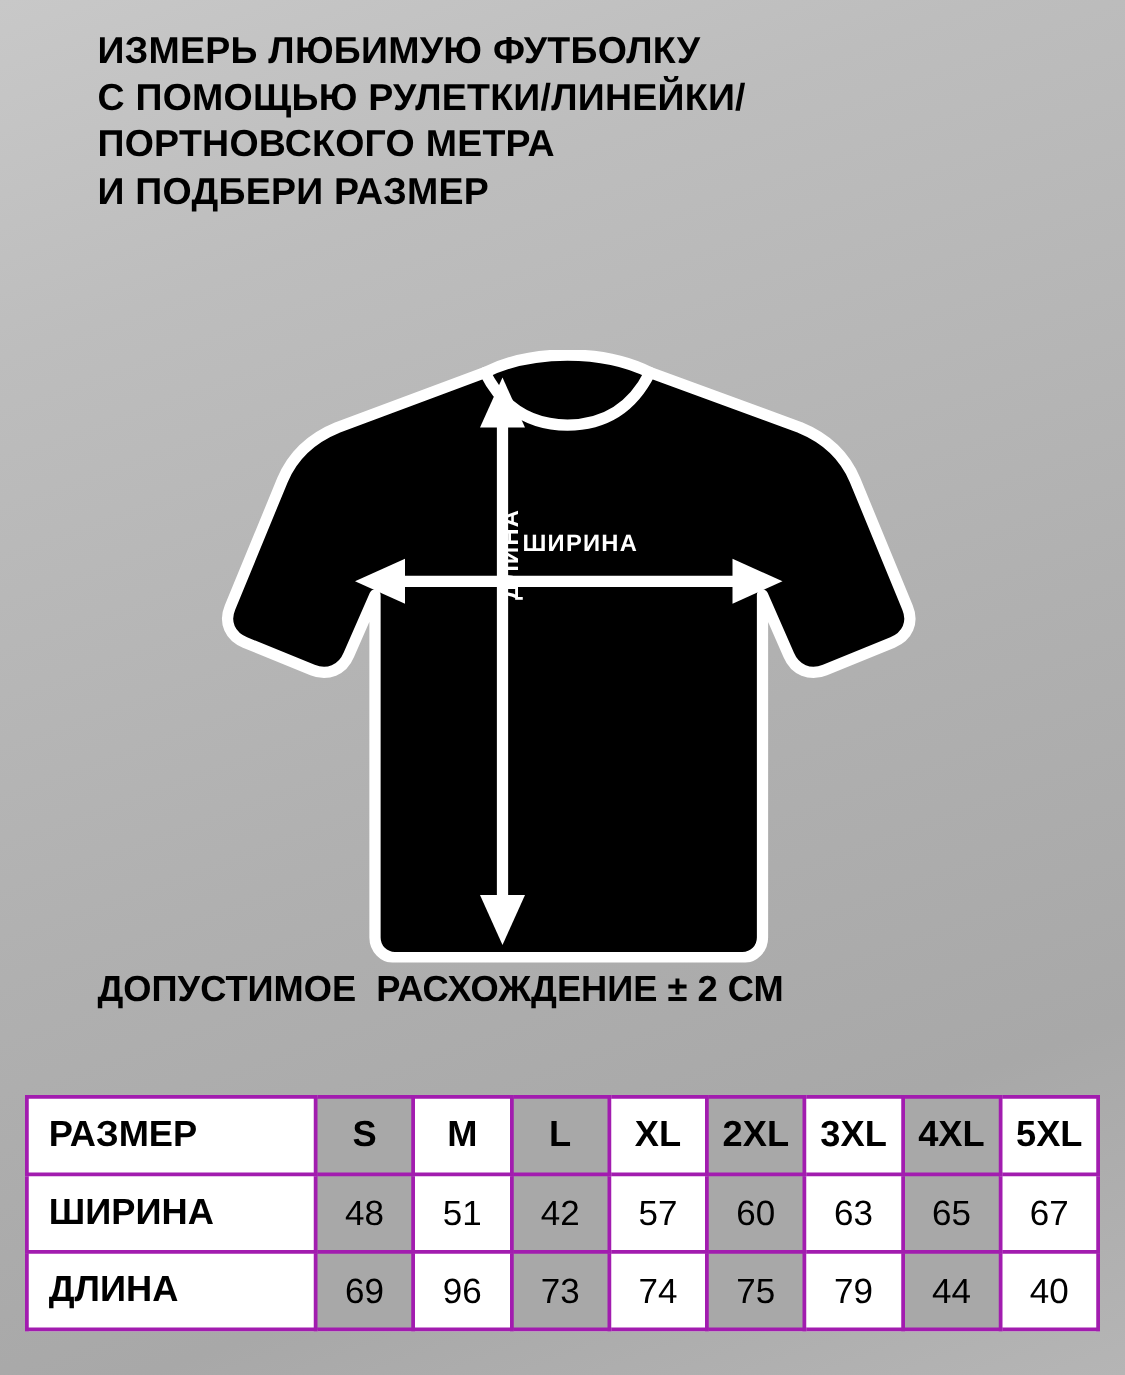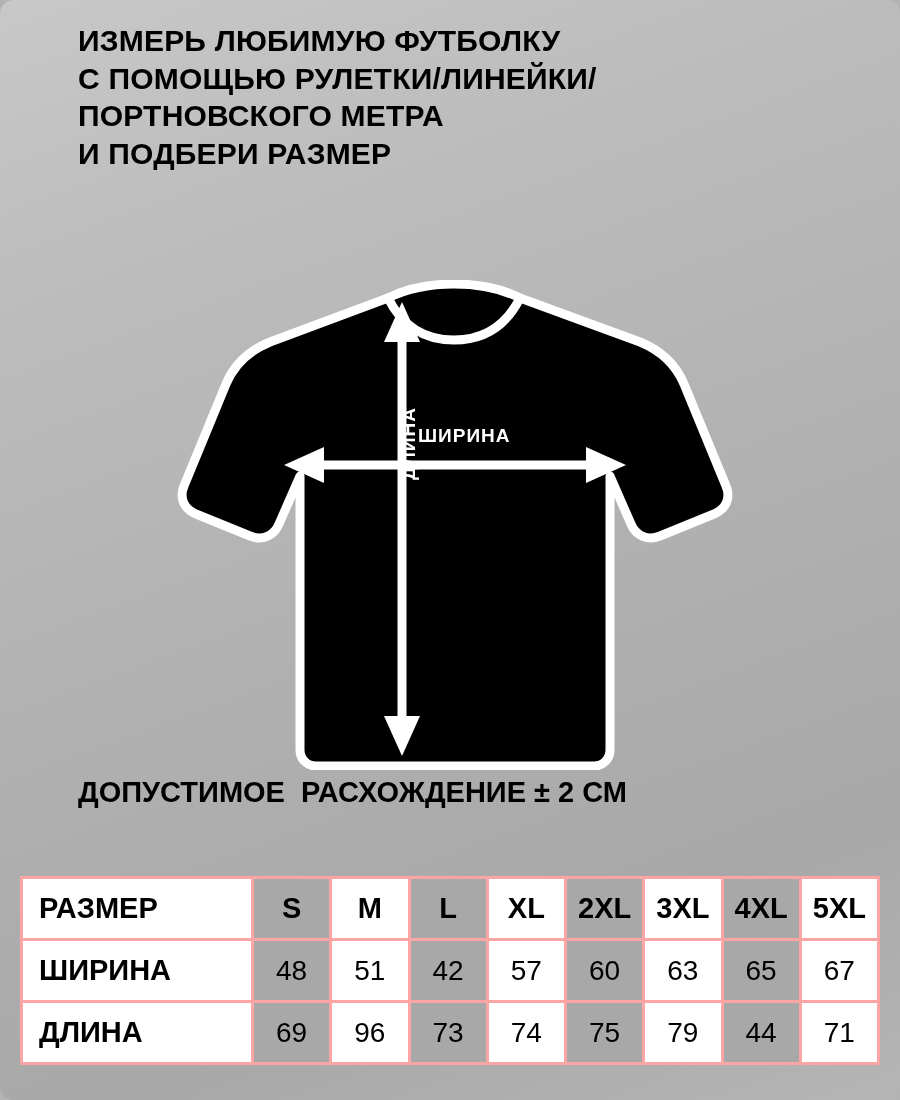--- a/index.html
+++ b/index.html
@@ -11,21 +11,20 @@
     height: 1100px;
     font-family: "Liberation Sans", sans-serif;
     background: #b3b3b3;
     overflow: hidden;
   }
   .page {
     position: relative;
     width: 900px;
     height: 1100px;
     background: linear-gradient(160deg, #c8c8c8 0%, #bdbdbd 20%, #b0b0b0 55%, #a8a8a8 80%, #b5b5b5 100%);
-    border-radius: 14px;
   }
 
   
   .heading {
     position: absolute;
     left: 78px;
     top: 22px;
     width: 780px;
     color: #000;
     font-weight: bold;
@@ -88,21 +87,21 @@
     top: 876px;
     width: 860px;
   }
   table.size-table {
     border-collapse: collapse;
     width: 860px;
     table-layout: fixed;
     background: #ffffff;
   }
   table.size-table td, table.size-table th {
-    border: 3px solid #fca5a5;
+    border: 3px solid #a21caf;
     height: 59px;
     text-align: center;
     vertical-align: middle;
     font-size: 28px;
     color: #000;
     font-weight: normal;
     padding: 0;
   }
   table.size-table .rowhead {
     width: 212px;
@@ -209,19 +208,19 @@
         </tr>
         <tr>
           <td class="rowhead">ДЛИНА</td>
           <td class="cell-grey">69</td>
           <td class="cell-white">96</td>
           <td class="cell-grey">73</td>
           <td class="cell-white">74</td>
           <td class="cell-grey">75</td>
           <td class="cell-white">79</td>
           <td class="cell-grey">44</td>
-          <td class="cell-white">71</td>
+          <td class="cell-white">40</td>
         </tr>
       </tbody>
     </table>
   </div>
 
 </div>
 
 </body></html>

